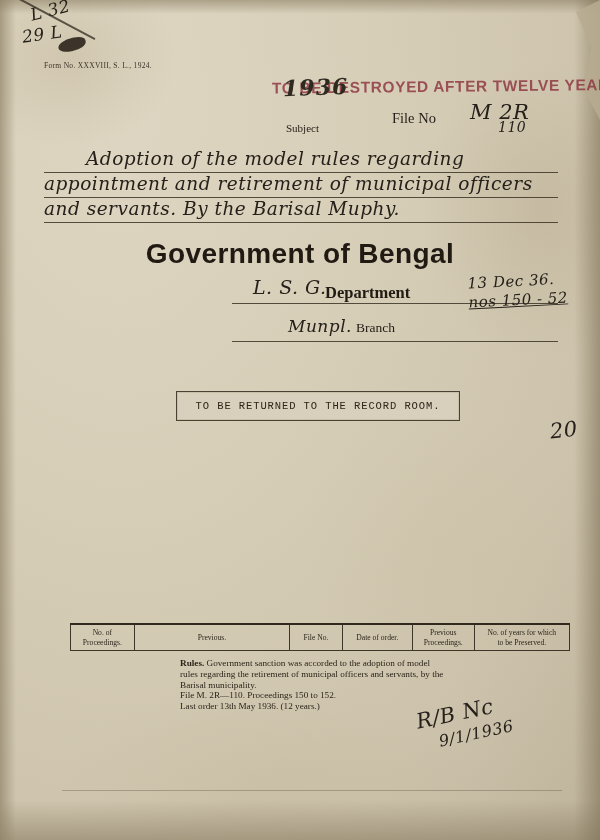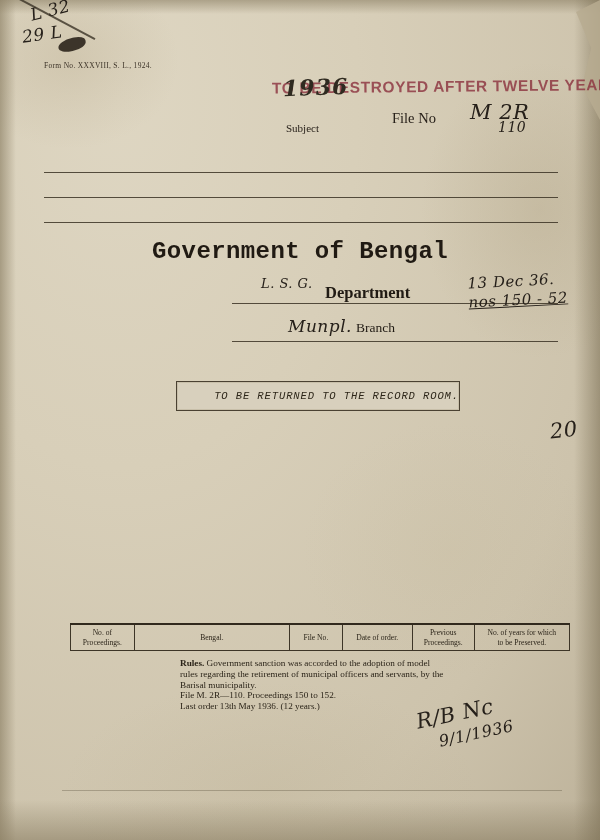--- a/index.html
+++ b/index.html
@@ -70,42 +70,41 @@
   #subject-hand .r2{margin-left:0px;}
   #subject-hand .r3{margin-left:0px;}
   .rule{position:absolute;height:1.4px;background:#3b3225;opacity:.85;}
   #rule1{left:44px;top:172px;width:514px;}
   #rule2{left:44px;top:197px;width:514px;}
   #rule3{left:44px;top:222px;width:514px;}
 
   
   #gov-title{
     position:absolute;left:0;top:238px;width:600px;text-align:center;
-    font-size:24px;font-weight:bold;letter-spacing:.4px;color:#201a13;
-    font-family:Liberation Mono, monospace;
-  }
-  #dept-hand{position:absolute;left:261px;top:276px;font-size:13px;}
+    font-size:28px;font-weight:bold;letter-spacing:.4px;color:#201a13;
+    font-family:Liberation Sans, sans-serif;
+  }
+  #dept-hand{position:absolute;left:253px;top:276px;font-size:19px;}
   #dept-label{position:absolute;left:325px;top:283px;font-size:16.5px;font-weight:bold;color:#211b14;}
   #rule4{left:232px;top:303px;width:326px;}
   #branch-hand{position:absolute;left:288px;top:316px;font-size:17px;}
   #branch-label{position:absolute;left:356px;top:320px;font-size:13.5px;color:#211b14;}
   #rule5{left:232px;top:341px;width:326px;}
 
   
   #note-date{position:absolute;left:468px;top:272px;font-size:15px;line-height:19px;transform:rotate(-3deg);}
   #note-date .u{text-decoration:underline;}
   #big-20{position:absolute;left:550px;top:418px;font-size:21px;transform:rotate(-6deg);}
 
   
   #return-box{
-    position:absolute;left:176px;top:381px;width:282px;height:28px;
+    position:absolute;left:176px;top:391px;width:282px;height:28px;
     border:1px solid #4a4132;background:#d8d0bd;
-    display:flex;align-items:center;justify-content:flex-end;
+    display:flex;align-items:center;justify-content:center;
     box-shadow:0 0 0 1px #c8bfa9 inset;
-    font-style:italic;
   }
   #return-text{font-family:"Liberation Mono", monospace;font-size:10.5px;letter-spacing:.9px;color:#2d2619;}
 
   
   #table-wrap{position:absolute;left:62px;top:623px;width:500px;padding-left:8px;}
   table{border-collapse:collapse;width:500px;}
   th{
     border:1px solid #3d3527;font-size:7.6px;font-weight:normal;
     font-family:"Liberation Serif", serif;color:#2b2419;
     padding:3px 1px;line-height:9.5px;background:transparent;
@@ -147,20 +146,25 @@
   <div id="form-no">Form No. XXXVIII, S. L., 1924.</div>
 
   <div id="destroy-stamp">TO BE DESTROYED AFTER TWELVE YEARS</div>
   <div id="year-overwrite" class="handw">1936</div>
 
   <div id="subject-label">Subject</div>
   <div id="fileno-label">File No</div>
   <div id="fileno-value" class="handw">M 2R</div>
   <div id="fileno-sub" class="handw">110</div>
 
+  <div id="subject-hand" class="handw">
+    <span class="r r1">Adoption of the model rules regarding</span>
+    <span class="r r2">appointment and retirement of municipal officers</span>
+    <span class="r r3">and servants. By the Barisal Muphy.</span>
+  </div>
   <div class="rule" id="rule1"></div>
   <div class="rule" id="rule2"></div>
   <div class="rule" id="rule3"></div>
 
   <div id="gov-title">Government of Bengal</div>
 
   <div id="dept-hand" class="handw">L. S. G.</div>
   <div id="dept-label">Department</div>
   <div class="rule" id="rule4"></div>
 
@@ -181,21 +185,21 @@
 
   <div id="table-wrap">
     <table>
       <thead>
         <tr>
           <th class="thead-top" style="width:62px">
             <span style="white-space:pre-line">No. of
 Proceedings.</span>
           </th>
           <th class="thead-top" style="width:160px">
-            <span>Bengal.</span>
+            <span>Previous.</span>
           </th>
           <th class="thead-top" style="width:52px">
             <span>File No.</span>
           </th>
           <th class="thead-top" style="width:70px">
             <span>Date of order.</span>
           </th>
           <th class="thead-top" style="width:60px">
             <span style="white-space:pre-line">Previous
 Proceedings.</span>

